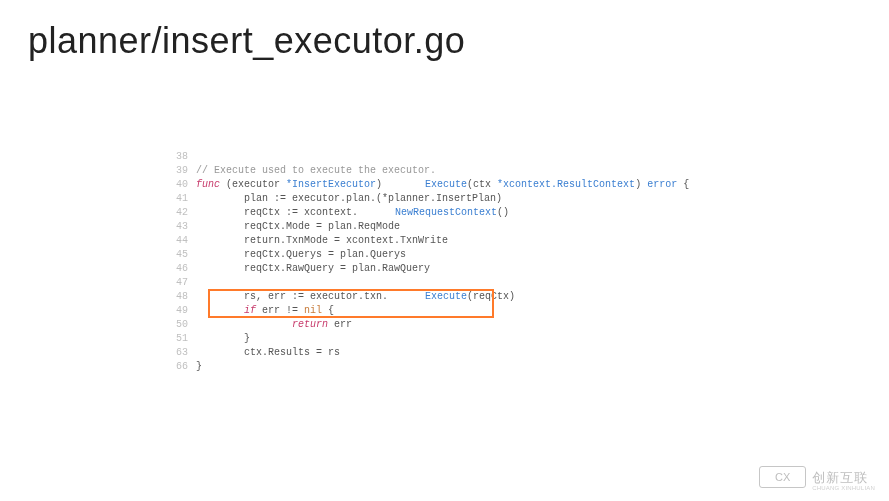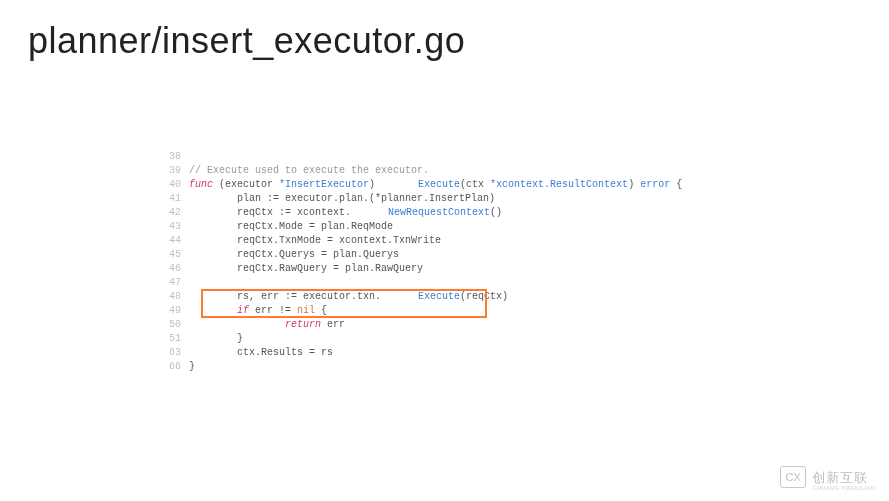--- a/index.html
+++ b/index.html
@@ -14,21 +14,21 @@
   .slide-title {
     font-size: 36px;
     font-weight: 400;
     color: #222;
     padding: 20px 0 0 28px;
     letter-spacing: 0.5px;
   }
   .code-area {
     position: absolute;
     top: 150px;
-    left: 163px;
+    left: 170px;
     width: 520px;
   }
   .code-line {
     display: flex;
     font-family: Consolas, "Courier New", monospace;
     font-size: 10px;
     line-height: 14px;
     white-space: pre;
     color: #555;
   }
@@ -58,21 +58,21 @@
     right: 14px;
     bottom: 10px;
     display: flex;
     align-items: center;
     gap: 6px;
     opacity: 0.55;
     color: #888;
     font-size: 12px;
   }
   .watermark .logo {
-    width: 26px;
+    width: 47px;
     height: 22px;
     border: 1.5px solid #999;
     border-radius: 3px;
     display: flex;
     align-items: center;
     justify-content: center;
     font-weight: normal;
     font-size: 11px;
     color: #888;
     position: relative;
@@ -86,21 +86,21 @@
 
 <h1 class="slide-title">planner/insert_executor.go</h1>
 
 <div class="code-area" id="code-area">
     <div class="code-line"><span class="ln">38</span><span class="code-text"> </span></div>
     <div class="code-line"><span class="ln">39</span><span class="code-text"><span class="c-comment">// Execute used to execute the executor.</span></span></div>
     <div class="code-line"><span class="ln">40</span><span class="code-text"><span class="c-keyword">func </span><span class="c-plain">(executor </span><span class="c-type">*InsertExecutor</span><span class="c-plain">) </span><span class="c-call">Execute</span><span class="c-plain">(ctx </span><span class="c-type">*xcontext.ResultContext</span><span class="c-plain">) </span><span class="c-type">error</span><span class="c-plain"> {</span></span></div>
     <div class="code-line"><span class="ln">41</span><span class="code-text"><span class="c-plain">        plan := executor.plan.(*planner.InsertPlan)</span></span></div>
     <div class="code-line"><span class="ln">42</span><span class="code-text"><span class="c-plain">        reqCtx := xcontext.</span><span class="c-call">NewRequestContext</span><span class="c-plain">()</span></span></div>
     <div class="code-line"><span class="ln">43</span><span class="code-text"><span class="c-plain">        reqCtx.Mode = plan.ReqMode</span></span></div>
-    <div class="code-line"><span class="ln">44</span><span class="code-text"><span class="c-plain">        reqCtx.TxnMode = xcontext.TxnWrite</span></span></div>
+    <div class="code-line"><span class="ln">44</span><span class="code-text"><span class="c-plain">        return.TxnMode = xcontext.TxnWrite</span></span></div>
     <div class="code-line"><span class="ln">45</span><span class="code-text"><span class="c-plain">        reqCtx.Querys = plan.Querys</span></span></div>
     <div class="code-line"><span class="ln">46</span><span class="code-text"><span class="c-plain">        reqCtx.RawQuery = plan.RawQuery</span></span></div>
     <div class="code-line"><span class="ln">47</span><span class="code-text"> </span></div>
     <div class="code-line"><span class="ln">48</span><span class="code-text"><span class="c-plain">        rs, err := executor.txn.</span><span class="c-call">Execute</span><span class="c-plain">(reqCtx)</span></span></div>
     <div class="code-line"><span class="ln">49</span><span class="code-text"><span class="c-plain">        </span><span class="c-keyword">if</span><span class="c-plain"> err != </span><span class="c-nil">nil</span><span class="c-plain"> {</span></span></div>
     <div class="code-line"><span class="ln">50</span><span class="code-text"><span class="c-plain">                </span><span class="c-keyword">return</span><span class="c-plain"> err</span></span></div>
     <div class="code-line"><span class="ln">51</span><span class="code-text"><span class="c-plain">        }</span></span></div>
     <div class="code-line"><span class="ln">63</span><span class="code-text"><span class="c-plain">        ctx.Results = rs</span></span></div>
     <div class="code-line"><span class="ln">66</span><span class="code-text"><span class="c-plain">}</span></span></div>
     <div class="highlight-box" style="left: 38px; top: 139px; width: 286px; height: 29px;"></div>

